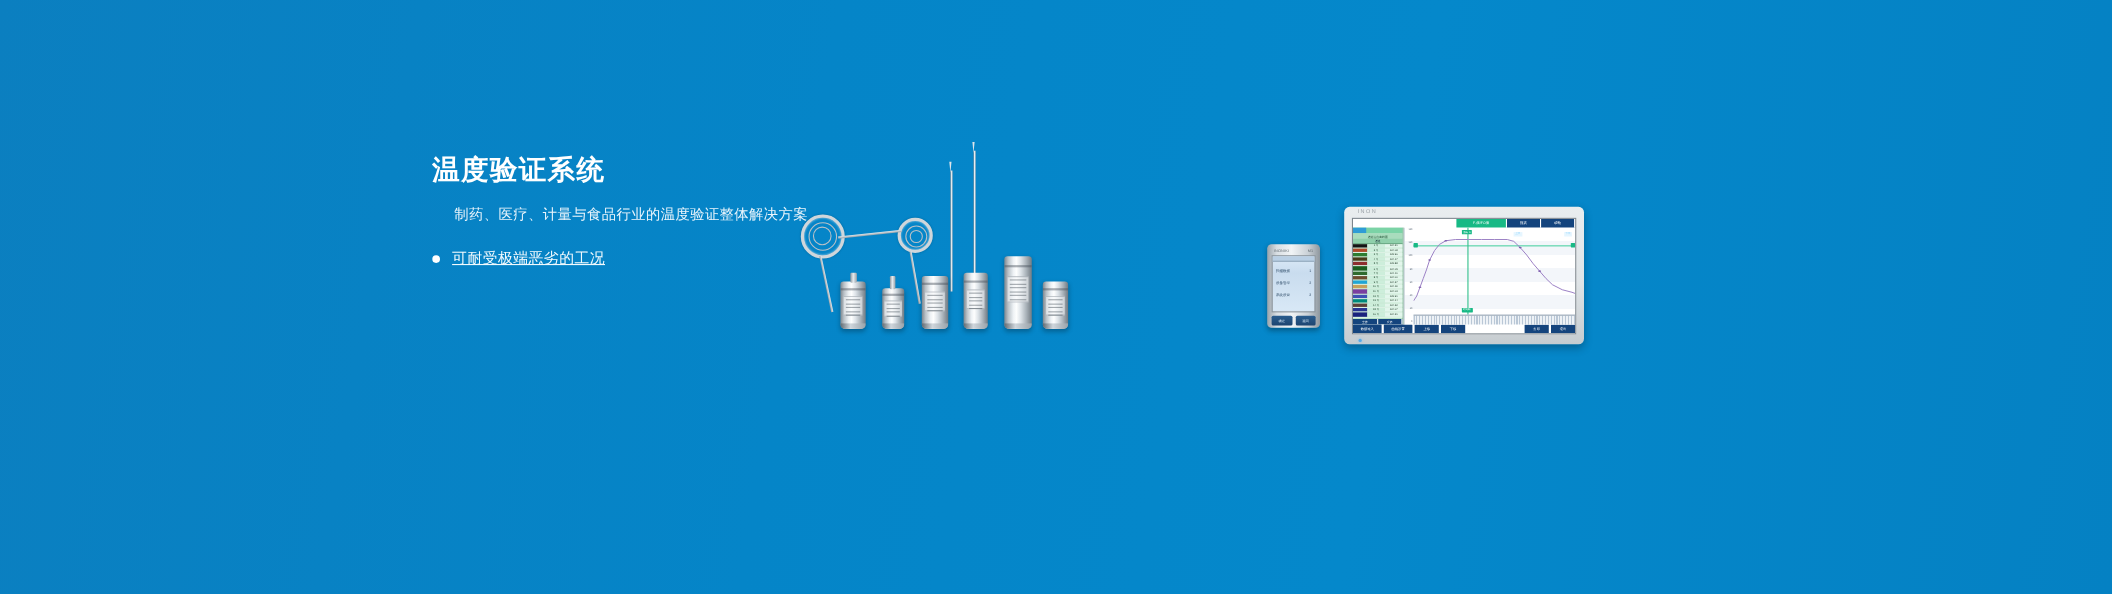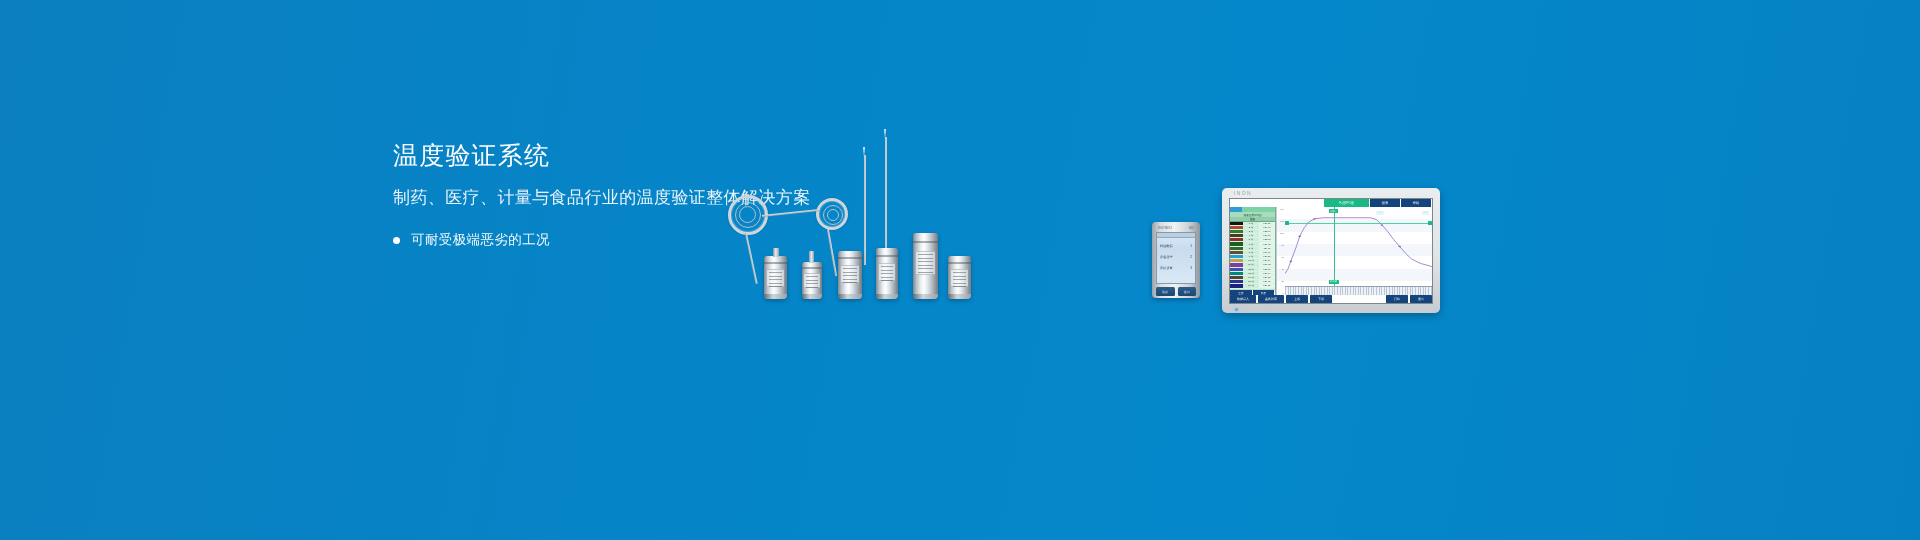--- a/index.html
+++ b/index.html
@@ -17,52 +17,54 @@
   }
 
   
   #text-block {
     position: absolute;
     left: 393px; top: 140px;
     width: 420px;
   }
   #headline {
     font-size: 25px;
-    font-weight: normal;
+    font-weight: bold;
     color: #ffffff;
     letter-spacing: 1.2px;
     line-height: 1.2;
     white-space: nowrap;
   }
   #subtitle {
     margin-top: 16px;
-    font-size: 17px;
+    font-size: 13px;
     color: #eaf5fc;
     letter-spacing: 0.4px;
     white-space: nowrap;
+    margin-left: 20px;
   }
   #bullets { margin-top: 18px; list-style: none; }
   .bullet-row {
     display: flex;
     align-items: center;
     height: 26px;
     margin-bottom: 0px;
   }
   .bullet-dot {
     width: 7px; height: 7px;
     border-radius: 50%;
     background: #ffffff;
     margin-right: 11px;
     flex: 0 0 auto;
   }
   .bullet-text {
     font-size: 13.5px;
     color: #f2fafe;
     letter-spacing: 0.4px;
     white-space: nowrap;
+    text-decoration: underline;
   }
 
   
   #product-group {
     position: absolute;
     left: 720px; top: 120px;
     width: 500px; height: 200px;
   }
 
   

